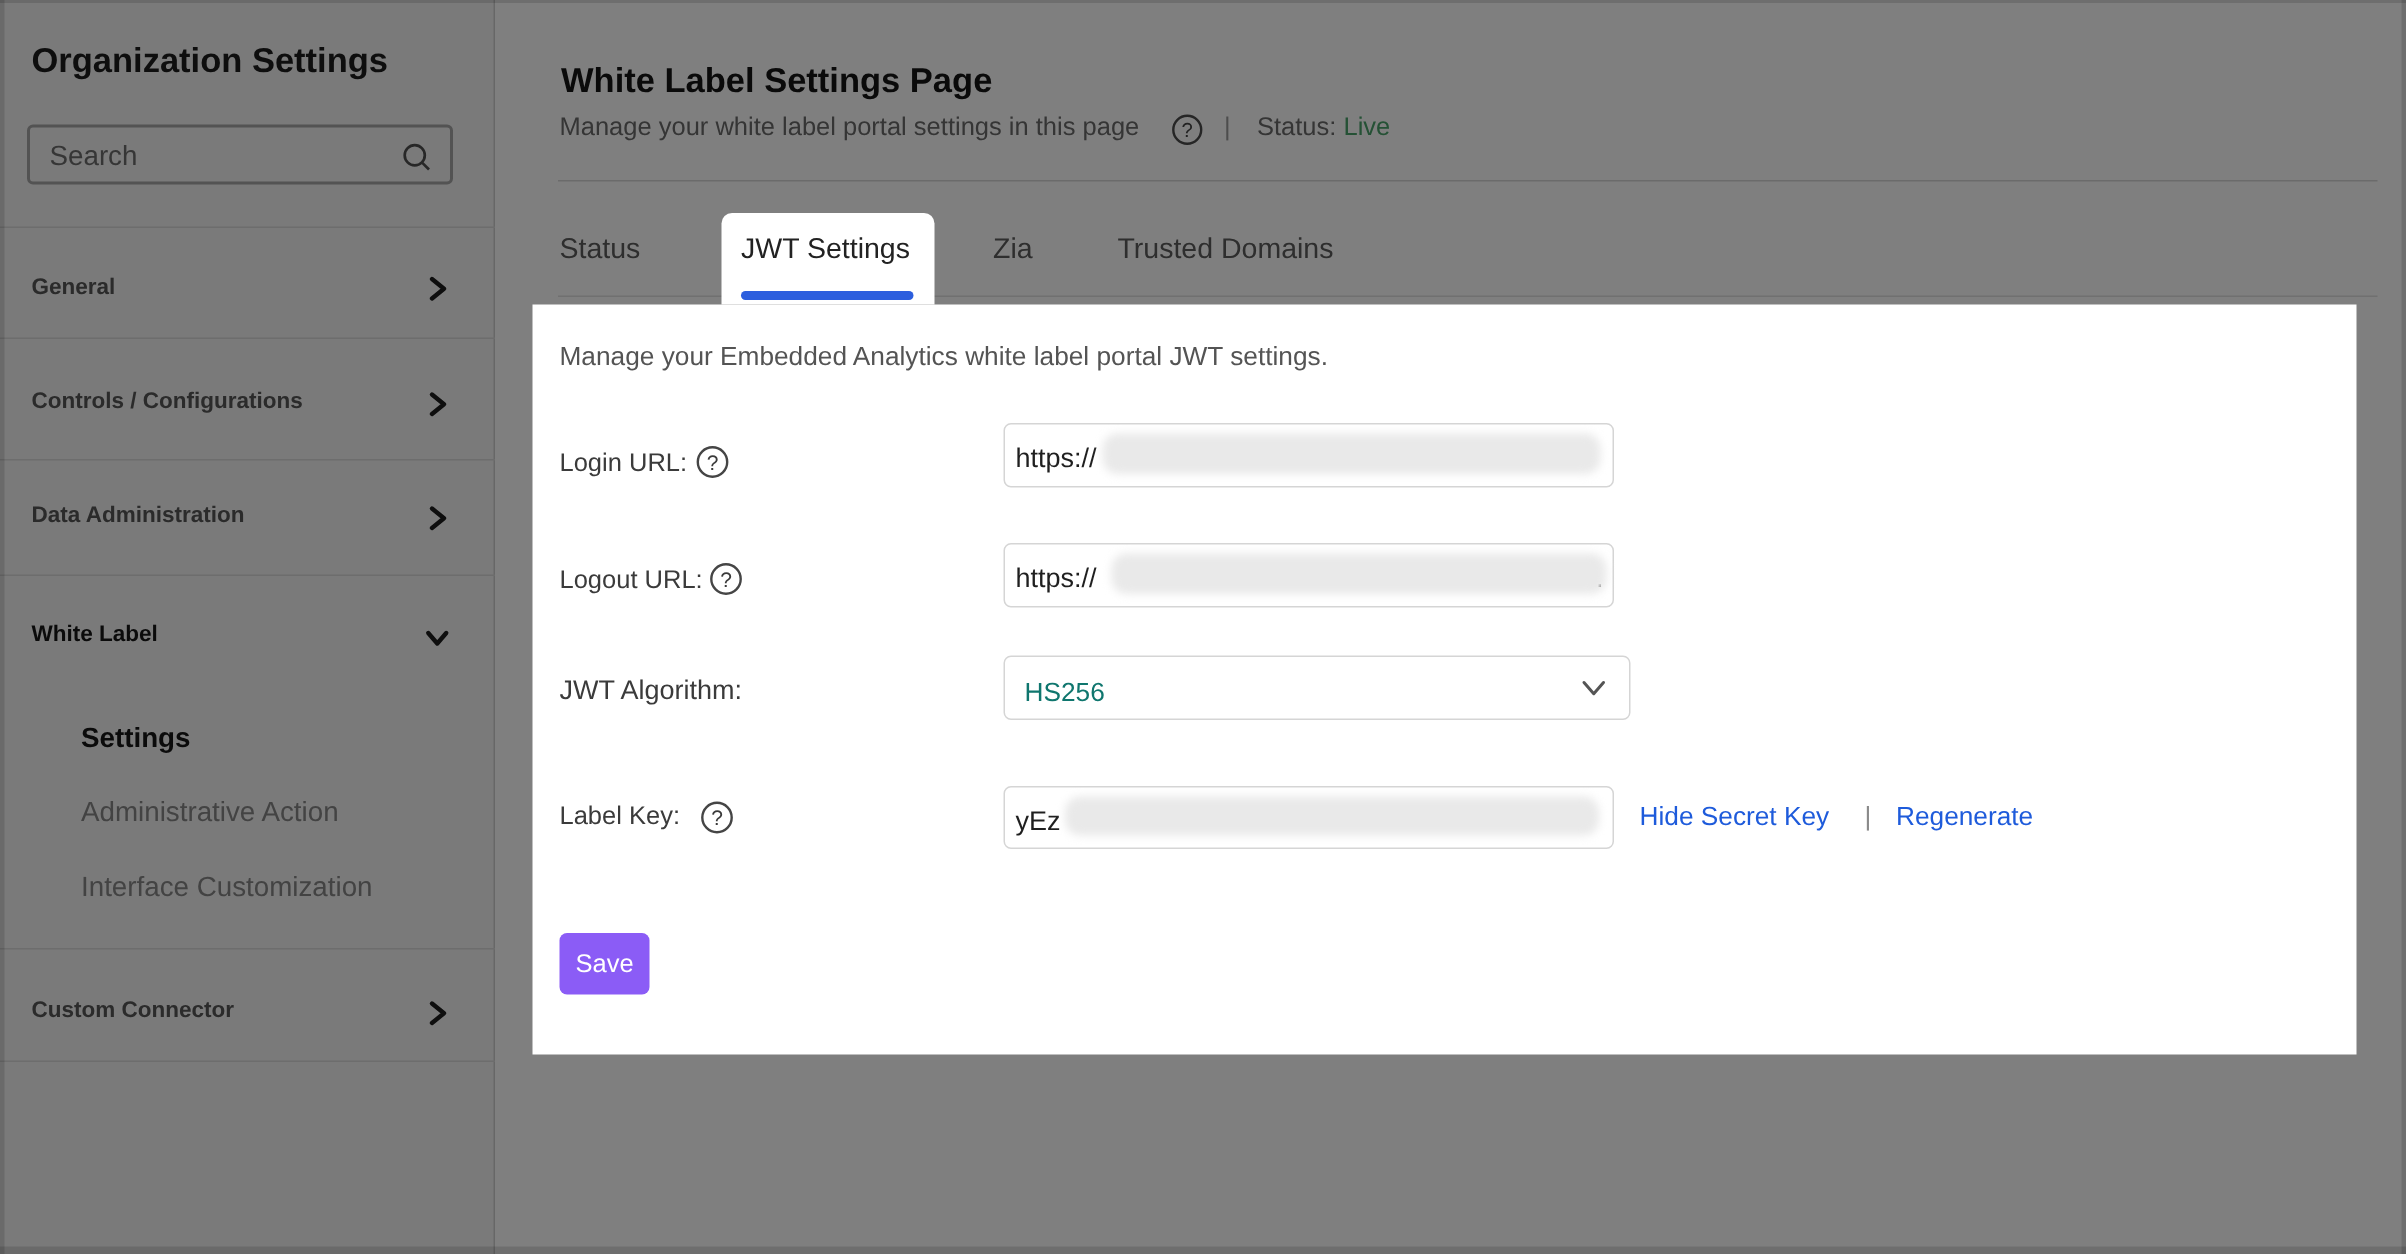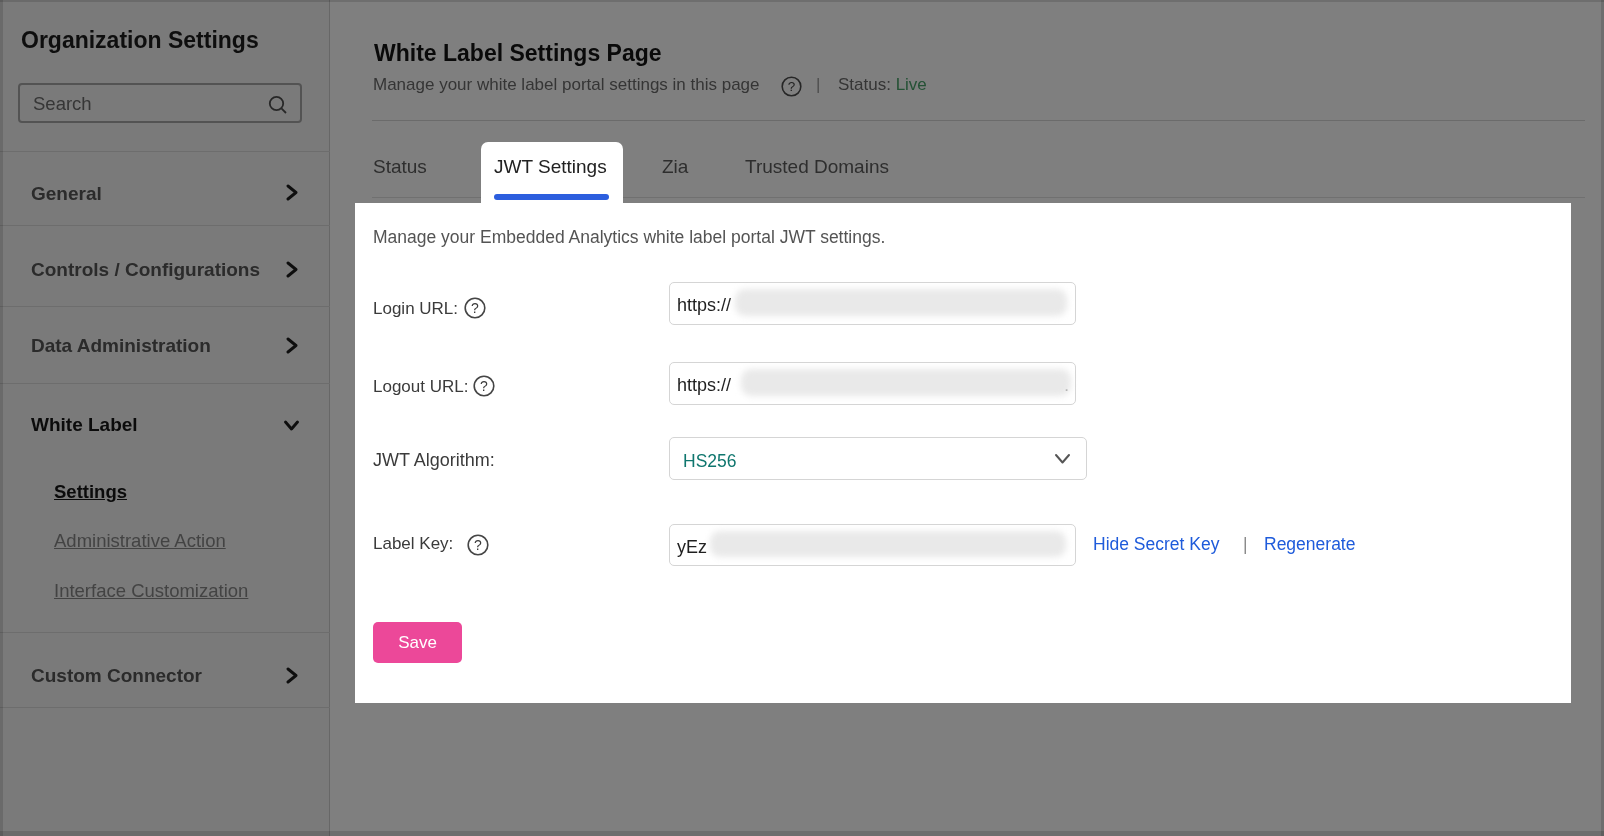--- a/index.html
+++ b/index.html
@@ -7,22 +7,22 @@
 body { font-family:"Liberation Sans", sans-serif; position:relative; background:#fff; }
 
 
 #page { position:absolute; inset:0; }
 #sidebar { position:absolute; left:0; top:0; width:330px; height:836px; background:#f4f4f4; border-right:1px solid #cfcfcf; }
 #sb-title { position:absolute; left:21px; top:27px; font-size:23px; font-weight:bold; color:#1c1c1c; letter-spacing:0px; }
 #search { position:absolute; left:18px; top:83px; width:284px; height:40px; border:2px solid #a6a6a6; border-radius:4px; }
 #search span { position:absolute; left:13px; top:8px; font-size:18.5px; color:#6c6c6c; }
 #search svg { position:absolute; right:11px; top:9px; }
 .sb-div { position:absolute; left:0; width:330px; height:1px; background:#dadada; }
-.sb-item { position:absolute; left:31px; font-size:19px; font-weight:bold; color:#565656; }
-.sb-sub { position:absolute; left:54px; font-size:18.5px; color:#878787;text-decoration:underline; }
+.sb-item { position:absolute; left:21px; font-size:15px; font-weight:bold; color:#565656; }
+.sb-sub { position:absolute; left:54px; font-size:18.5px; color:#878787; }
 .chev { position:absolute; left:283px; width:17px; height:17px; }
 
 #main { position:absolute; left:331px; top:0; width:1273px; height:836px; background:#ffffff; }
 #m-title { position:absolute; left:374px; top:40px; font-size:23px; font-weight:bold; color:#141414; }
 #m-sub { position:absolute; left:373px; top:75px; font-size:17px; color:#6b6b6b; }
 #hline { position:absolute; left:372px; top:120px; width:1213px; height:1px; background:#d7d7d7; }
 .tabtxt { position:absolute; top:156px; font-size:19px; color:#5d5d5d; }
 #tabline { position:absolute; left:372px; top:197px; width:1213px; height:1px; background:#e0e0e0; }
 
 
@@ -39,21 +39,21 @@
 .flabel { position:absolute; left:18px; font-size:17px; color:#3b3b3b; }
 .q { position:absolute; width:22px; height:22px; }
 .inp { position:absolute; left:314px; width:407px; height:43px; background:#fff; border:1px solid #d5d5d5; border-radius:5px; }
 .inp .t { position:absolute; left:7px; top:12px; font-size:18px; color:#1f1f1f; }
 .blob { position:absolute; background:#e9e9e9; border-radius:10px; filter:blur(3px); }
 #sel { position:absolute; left:314px; top:234px; width:418px; height:43px; border:1px solid #d5d5d5; border-radius:5px; }
 #sel .t { position:absolute; left:13px; top:13px; font-size:17.5px; color:#0f766e; }
 #sel svg { position:absolute; right:15px; top:14px; }
 .link { position:absolute; font-size:17.5px; color:#1e5bdb; }
 #pipe2 { position:absolute; font-size:17.5px; color:#8a8a8a; }
-#save { position:absolute; left:18px; top:419px; width:89px; height:41px; background:#ec4899; border-radius:5px; color:#fff; font-size:17px; text-align:center; line-height:41px; }
+#save { position:absolute; left:18px; top:419px; width:60px; height:41px; background:#8b5cf6; border-radius:5px; color:#fff; font-size:17px; text-align:center; line-height:41px; }
 
 
 .edge { position:absolute; z-index:30; background:rgba(0,0,0,0.13); }
 </style>
 </head>
 <body>
 <div id="page">
   <div id="sidebar">
     <div id="sb-title">Organization Settings</div>
     <div id="search">

